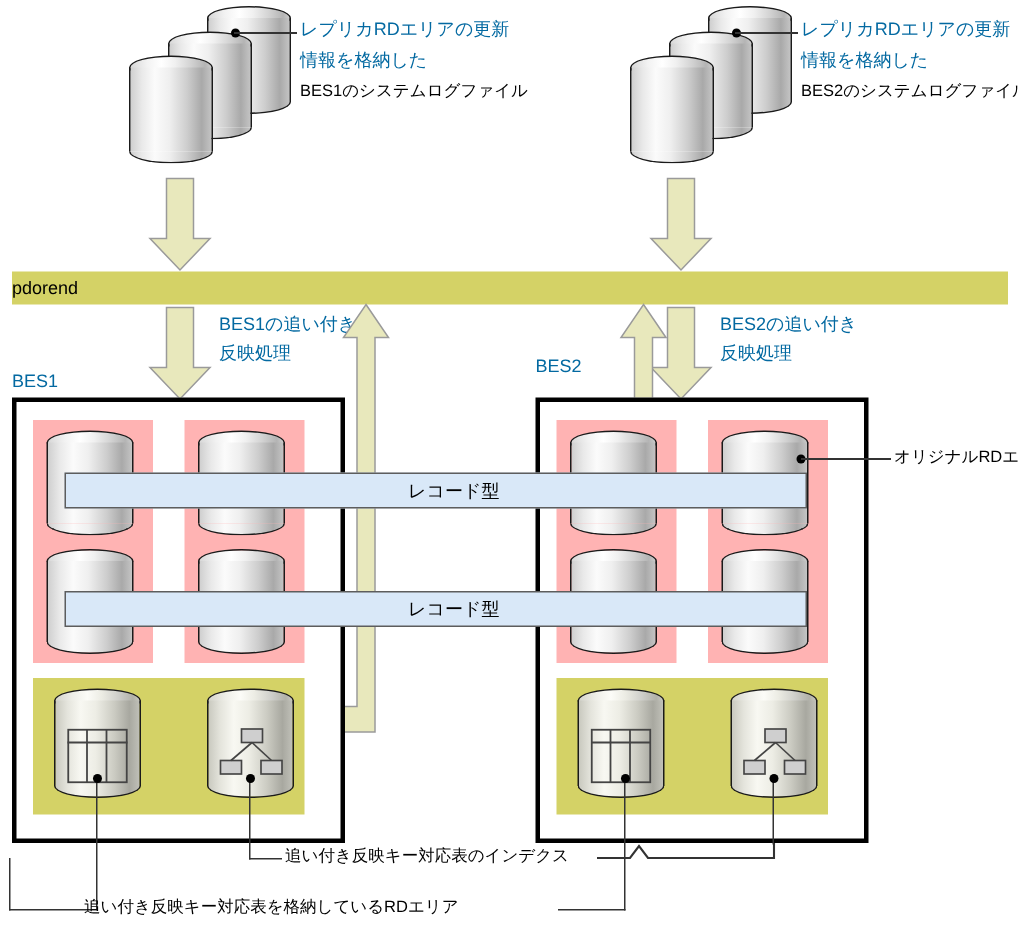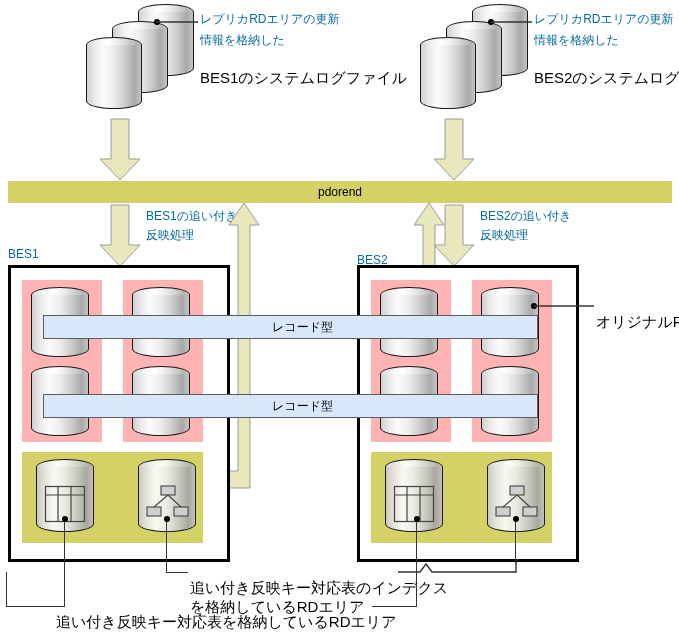--- a/index.html
+++ b/index.html
@@ -21,25 +21,24 @@
   .lbl {
     position: absolute;
     font-size: 12px;
     color: #0369a1;
     line-height: 15px;
     white-space: pre;
     letter-spacing: 0px;
   }
   .lbl-sm {
     position: absolute;
-    font-size: 15px;
+    font-size: 11px;
     color: #000000;
     line-height: 15px;
     white-space: pre;
-    margin-top: 16px;
   }
 
   
   .cyl {
     position: absolute;
   }
   .cyl .body {
     position: absolute;
     left: 0; right: 0;
     top: 8px; bottom: 8px;
@@ -119,21 +118,20 @@
     justify-content: center;
     padding-left: 24px;
   }
   .pdorend-bar {
     position: absolute;
     background: #d4d266;
     font-size: 12px;
     color: #000;
     display: flex;
     align-items: center;
-    justify-content: center;
   }
 
   
   .arrow-down {
     position: absolute;
   }
   .leader { position: absolute; background: #333; }
   .dot {
     position: absolute;
     width: 6px; height: 6px;
@@ -289,21 +287,21 @@
       <div class="bot"></div>
   </div>
   <svg class="abs" style="left:146px; top:486px;" width="42" height="34">
     <rect x="15" y="0" width="14" height="9" fill="#cfcfcf" stroke="#444" stroke-width="1.1"></rect>
     <rect x="1" y="21" width="14" height="9" fill="#cfcfcf" stroke="#444" stroke-width="1.1"></rect>
     <rect x="28" y="21" width="14" height="9" fill="#cfcfcf" stroke="#444" stroke-width="1.1"></rect>
     <line x1="22" y1="9" x2="8" y2="21" stroke="#444" stroke-width="1.1"></line>
     <line x1="22" y1="9" x2="35" y2="21" stroke="#444" stroke-width="1.1"></line>
   </svg>
 
-  <div class="lbl" style="left:357px; top:253px;">BES2</div>
+  <div class="lbl" style="left:357px; top:237px;">BES2</div>
 
   <div class="bes-box" style="left:357px; top:265px; width:222px; height:297px;"></div>
 
   <div class="pink-zone" style="left:371px; top:280px; width:80px; height:162px;"></div>
   <div class="pink-zone" style="left:472px; top:280px; width:80px; height:162px;"></div>
 
   <div class="cyl" style="left:380px; top:287px; width:58px; height:70px;">
     <div class="top"></div>
       <div class="body"></div>
       <div class="bot"></div>
@@ -363,21 +361,20 @@
     <line x1="0" y1="6" x2="60" y2="6" stroke="#333" stroke-width="1.4"></line>
   </svg>
   <div class="lbl-sm" style="left:596px; top:298px;">オリジナルRDエリア</div>
 
   <div class="leader" style="left:166px; top:519px; width:1.4px; height:54px;"></div>
   <div class="dot" style="left:164px; top:516px;"></div>
 
   <div class="leader" style="left:166px; top:572px; width:22px; height:1.4px;"></div>
 
   <div class="lbl-sm" style="left:190px; top:564px;">追い付き反映キー対応表のインデクス</div>
-  <div class="lbl-sm" style="left:190px; top:583px;">を格納しているRDエリア</div>
 
   <svg class="abs" style="left:398px; top:560px;" width="160" height="30">
     <path d="M 0,12 L 22,12 L 28,4 L 34,12 L 118,12 L 118,2" fill="none" stroke="#333" stroke-width="1.4"></path>
   </svg>
   <div class="leader" style="left:515px; top:519px; width:1.4px; height:44px;"></div>
   <div class="dot" style="left:513px; top:516px;"></div>
 
   <div class="leader" style="left:64px; top:519px; width:1.4px; height:88px;"></div>
   <div class="dot" style="left:62px; top:516px;"></div>
   <div class="leader" style="left:6px; top:606px; width:59px; height:1.4px;"></div>

